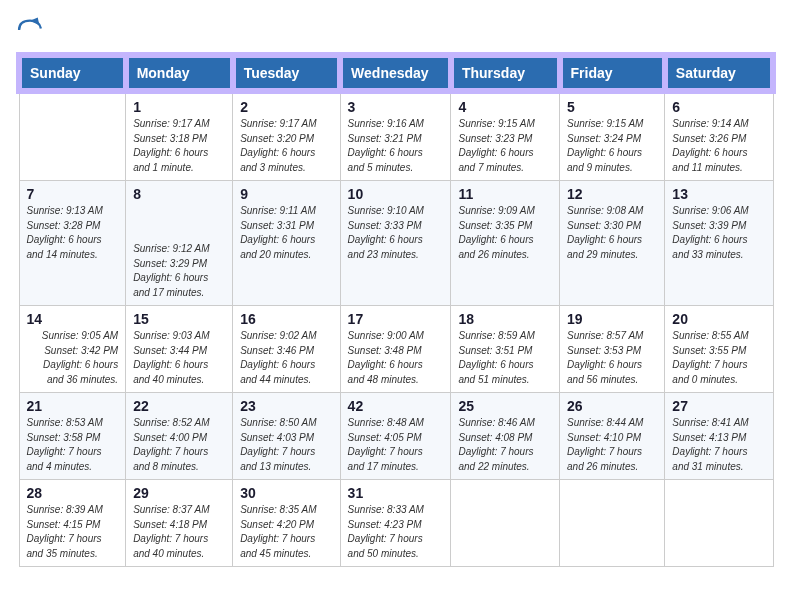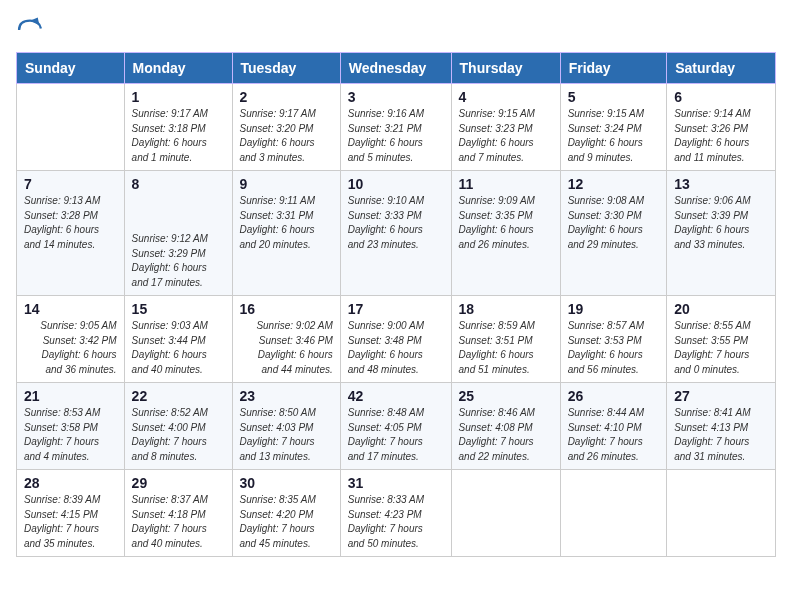--- a/index.html
+++ b/index.html
@@ -52,21 +52,21 @@
       width: 100%;
       border-collapse: collapse;
     }
     thead tr th {
       background: #2b6cb0;
       color: #fff;
       text-align: left;
       padding: 7px 8px;
       font-size: 14px;
       font-weight: bold;
-      border: 1px solid #c4b5fd;
+      border: 6px solid #c4b5fd;
       margin-top: 48px;
     }
     tbody tr td {
       border: 1px solid #ccc;
       vertical-align: top;
       padding: 5px 7px;
       width: 113px;
       min-height: 80px;
       background: #fff;
     }
@@ -229,21 +229,21 @@
         </td>
         <td>
           <span class="day-number">15</span>
           <div class="day-info" style="white-space: pre-line;">Sunrise: 9:03 AM
 Sunset: 3:44 PM
 Daylight: 6 hours
 and 40 minutes.</div>
         </td>
         <td>
           <span class="day-number">16</span>
-          <div class="day-info" style="white-space: pre-line; text-align: right;">Sunrise: 9:02 AM
+          <div class="day-info" style="white-space: pre-line;">Sunrise: 9:02 AM
 Sunset: 3:46 PM
 Daylight: 6 hours
 and 44 minutes.</div>
         </td>
         <td>
           <span class="day-number">17</span>
           <div class="day-info" style="white-space: pre-line;">Sunrise: 9:00 AM
 Sunset: 3:48 PM
 Daylight: 6 hours
 and 48 minutes.</div>

